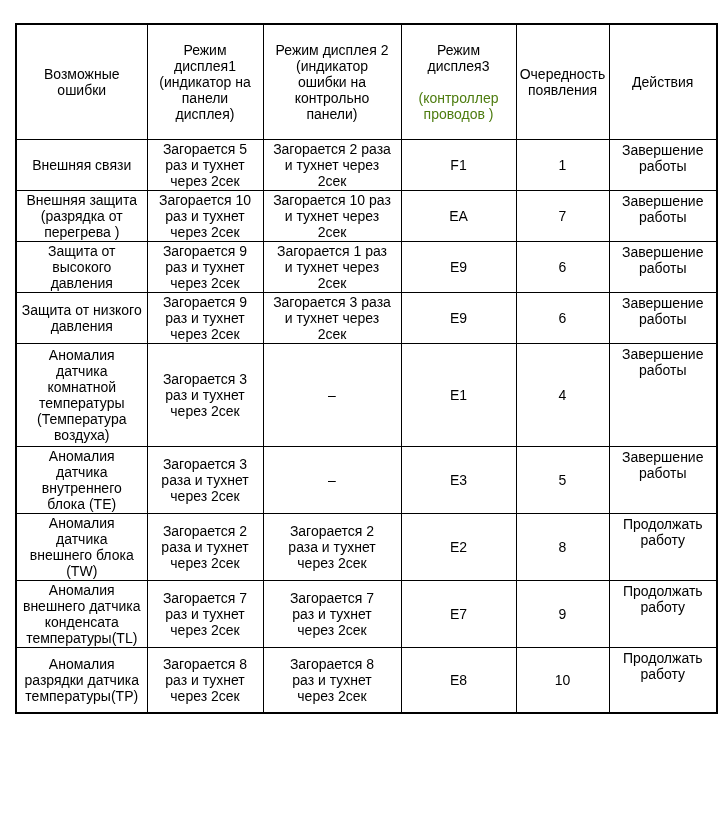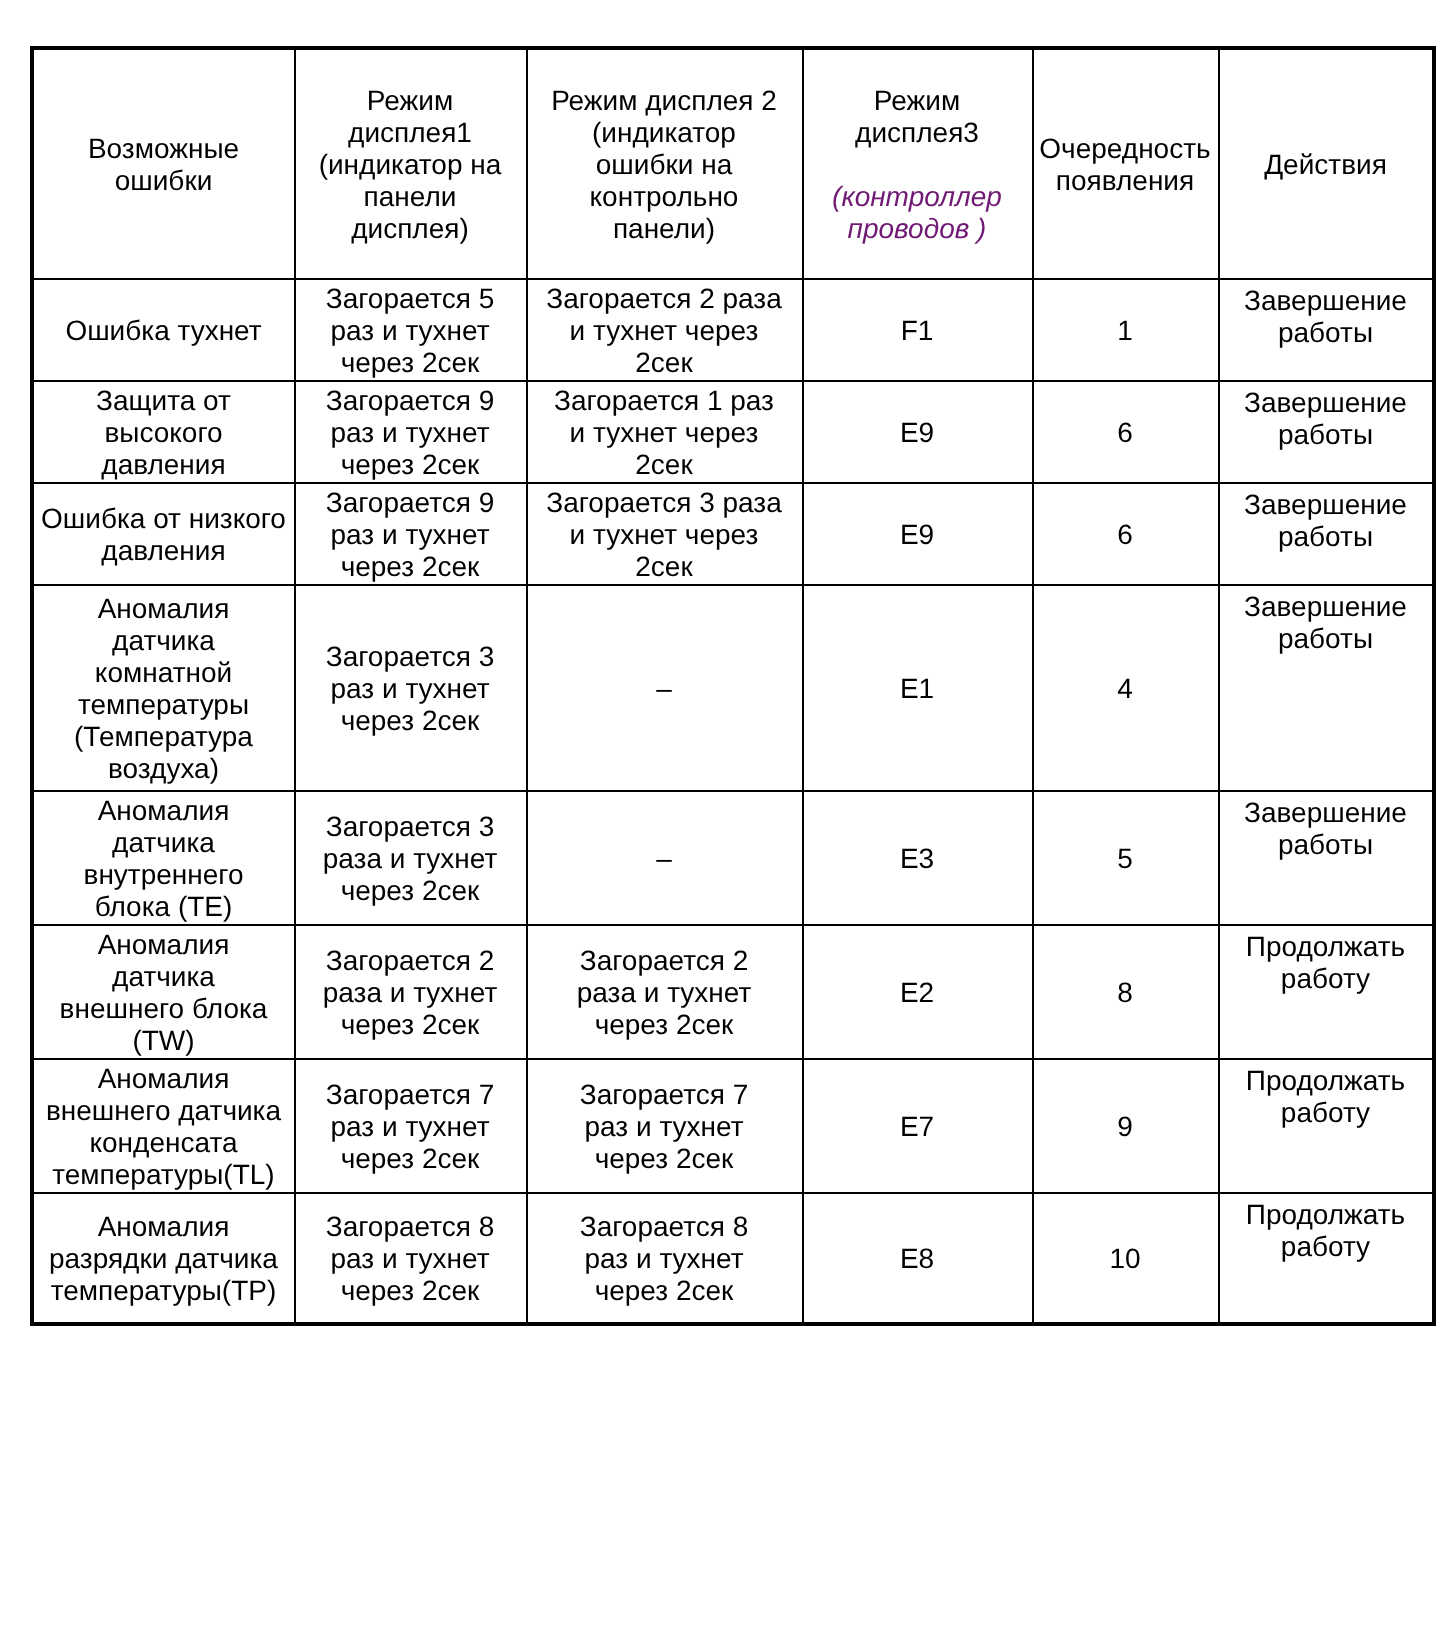--- a/index.html
+++ b/index.html
@@ -33,24 +33,23 @@
     vertical-align: middle;
     white-space: pre-line;
     padding: 1px 1px;
     overflow: hidden;
   }
   .error-table .col-action {
     vertical-align: top;
     padding-top: 2px;
   }
   .red-text {
-    color: #701a75;
+    color: #4d7c0f;
     display: block;
     white-space: pre-line;
-    font-style: italic;
   }
   .black-text {
     display: block;
     white-space: pre-line;
   }
 </style>
 </head>
 <body>
 
 <table class="error-table">
@@ -81,55 +80,70 @@
 дисплея3</span>
         <span class="red-text">(контроллер
 проводов )</span>
       </td>
       <td>Очередность
 появления</td>
       <td>Действия</td>
     </tr>
 
     <tr style="height:48px">
-      <td>Ошибка тухнет</td>
+      <td>Внешняя связи</td>
       <td>Загорается 5
 раз и тухнет
 через 2сек</td>
       <td>Загорается 2 раза
 и тухнет через
 2сек</td>
       <td>F1</td>
       <td>1</td>
       <td class="col-action">Завершение
 работы</td>
     </tr>
 
 
 
 
+    <tr style="height:49px">
+      <td>Внешняя защита
+(разрядка от
+перегрева )</td>
+      <td>Загорается 10
+раз и тухнет
+через 2сек</td>
+      <td>Загорается 10 раз
+и тухнет через
+2сек</td>
+      <td>EA</td>
+      <td>7</td>
+      <td class="col-action">Завершение
+работы</td>
+    </tr>
 
     <tr style="height:48px">
       <td>Защита от
 высокого
 давления</td>
       <td>Загорается 9
 раз и тухнет
 через 2сек</td>
       <td>Загорается 1 раз
 и тухнет через
 2сек</td>
       <td>E9</td>
       <td>6</td>
       <td class="col-action">Завершение
 работы</td>
     </tr>
 
     <tr style="height:47px">
-      <td>Ошибка от низкого
+      <td>Защита от низкого
 давления</td>
       <td>Загорается 9
 раз и тухнет
 через 2сек</td>
       <td>Загорается 3 раза
 и тухнет через
 2сек</td>
       <td>E9</td>
       <td>6</td>
       <td class="col-action">Завершение

